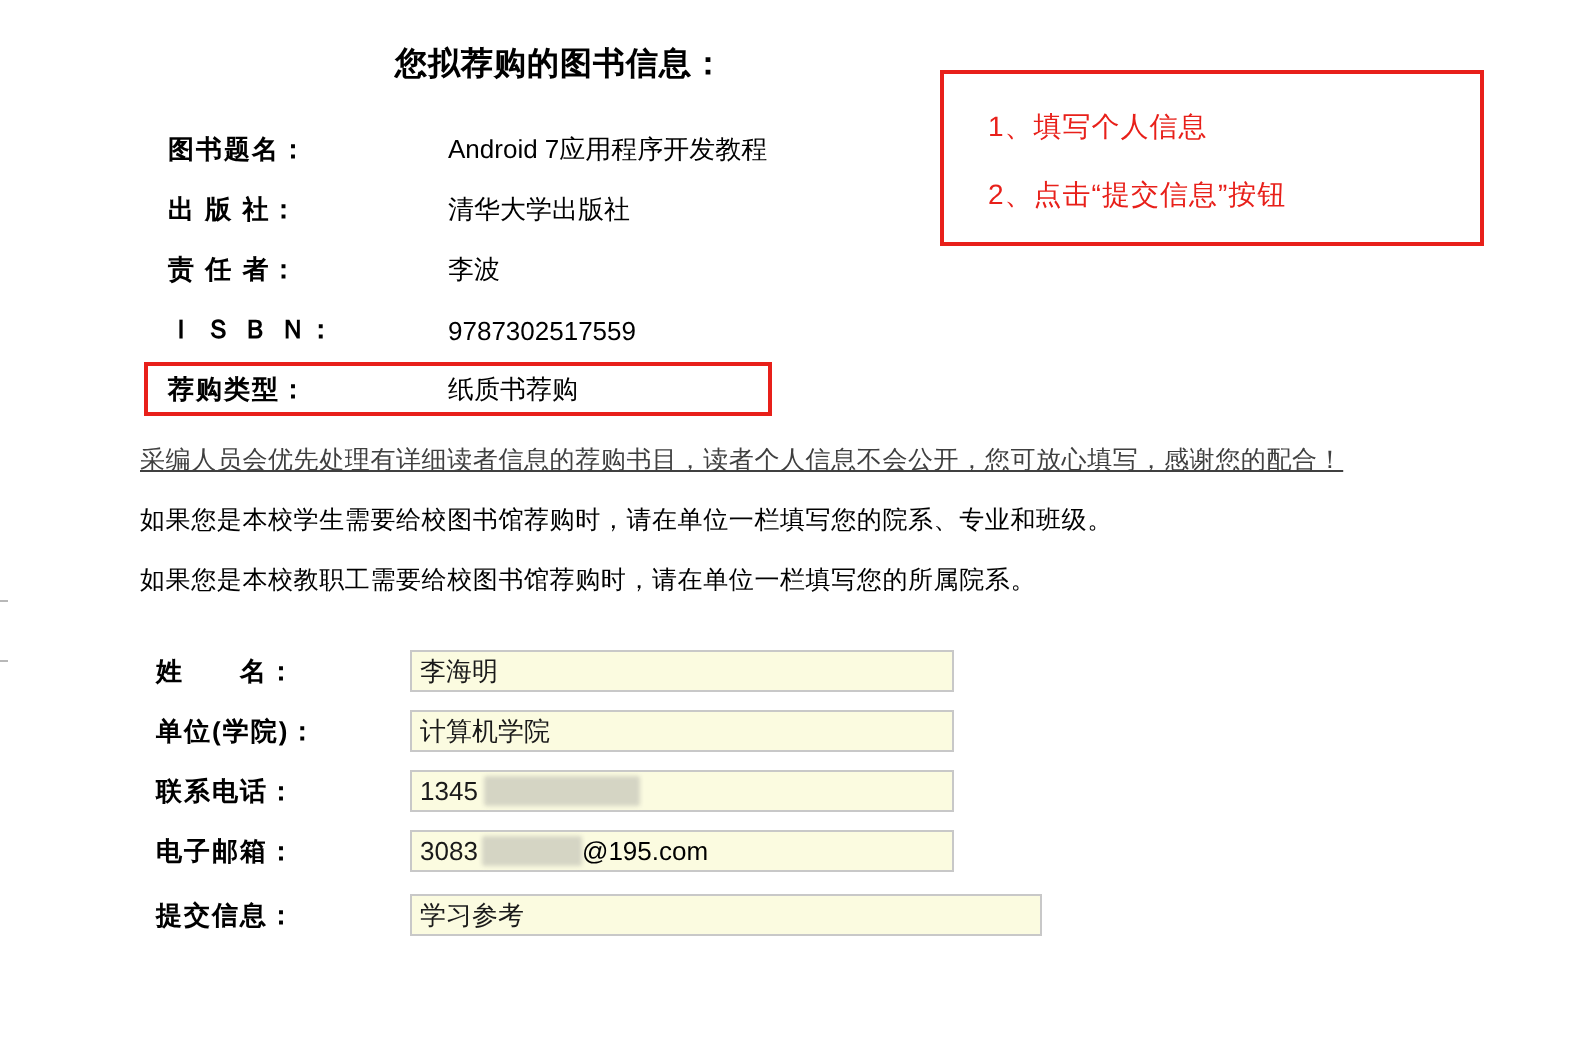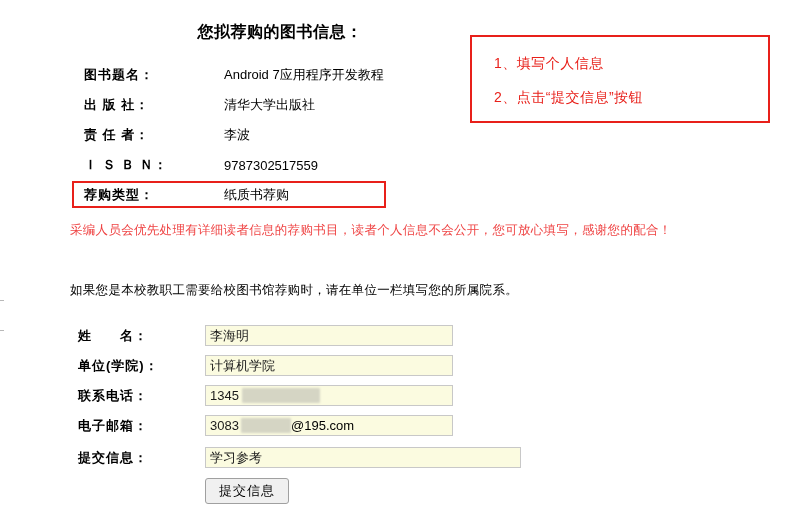--- a/index.html
+++ b/index.html
@@ -75,30 +75,31 @@
   }
   
   .note {
     position: absolute;
     left: 70px;
     font-size: 12.5px;
     letter-spacing: 0.3px;
   }
   .note-red {
     top: 222px;
-    color: #ef4444;
+    color: #404040;
+    text-decoration: underline;
   }
   .note-1 { top: 252px; }
   .note-2 { top: 282px; }
   
   .annot-box {
     position: absolute;
     left: 470px;
     top: 35px;
-    width: 300px;
+    width: 272px;
     height: 88px;
     border: 2px solid #e8201a;
     box-sizing: border-box;
   }
   .annot-line {
     position: absolute;
     left: 22px;
     color: #e8201a;
     font-size: 14px;
     letter-spacing: 0.5px;
@@ -127,21 +128,21 @@
     height: 21px;
     border: 1px solid #c8c8c8;
     background: #fbfbe0;
     box-sizing: border-box;
     font-family: "Liberation Sans", sans-serif;
     font-size: 13px;
     color: #1a1a1a;
     padding: 0 4px;
     outline: none;
   }
-  .w-short { width: 248px; }
+  .w-short { width: 272px; }
   .w-long  { width: 316px; }
   
   .redact {
     position: absolute;
     background: #d4d4c4;
     filter: blur(1px);
     opacity: 0.97;
     border-radius: 1px;
   }
   
@@ -199,20 +200,21 @@
     </tr>
     <tr class="row-highlight">
       <td class="info-label">荐购类型：</td>
       <td class="info-value">纸质书荐购</td>
     </tr>
   </tbody>
     </table>
   <div class="type-box"></div>
 
   <div class="note note-red">采编人员会优先处理有详细读者信息的荐购书目，读者个人信息不会公开，您可放心填写，感谢您的配合！</div>
+  <div class="note note-1">如果您是本校学生需要给校图书馆荐购时，请在单位一栏填写您的院系、专业和班级。</div>
   <div class="note note-2">如果您是本校教职工需要给校图书馆荐购时，请在单位一栏填写您的所属院系。</div>
 
   <div class="annot-box">
     <div class="annot-line annot-line-1">1、填写个人信息</div>
     <div class="annot-line annot-line-2">2、点击“提交信息”按钮</div>
   </div>
 
   <div class="field-row" style="top:325px;">
     <span class="field-label">姓　　名：</span>
     <input class="field-input w-short" type="text" value="李海明" style="">
@@ -234,15 +236,14 @@
     <input class="field-input w-short" type="text" value="3083" style="">
     <span class="redact" style="left:171px; top:3px; width:50px; height:15px;"></span>
     <span style="position:absolute; left:221px; top:3px; font-size:13px;">@195.com</span>
   </div>
 
   <div class="field-row" style="top:447px;">
     <span class="field-label">提交信息：</span>
     <input class="field-input w-long" type="text" value="学习参考" style="">
   </div>
 
-  <button class="submit-btn">提交信息</button>
 
 </div>
 
 </body></html>

